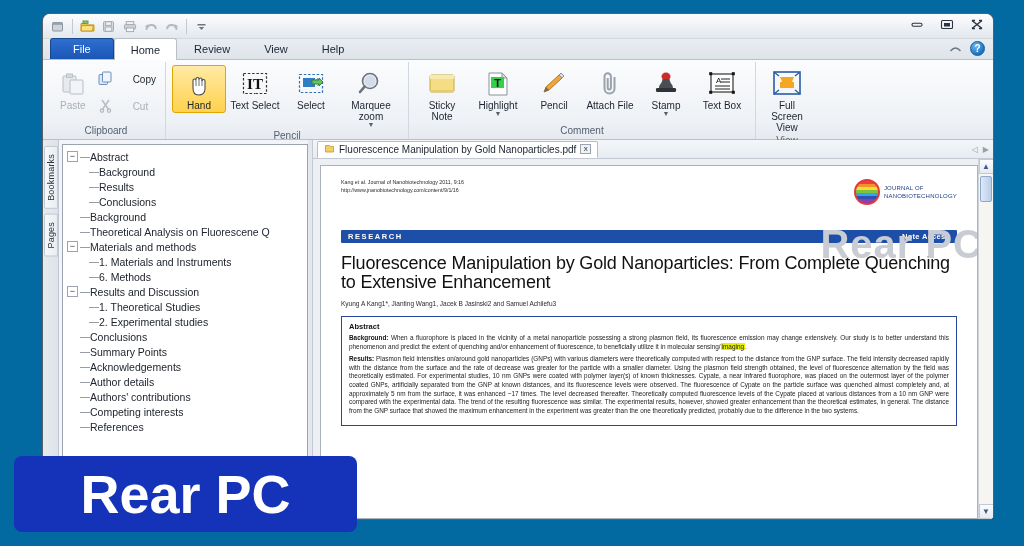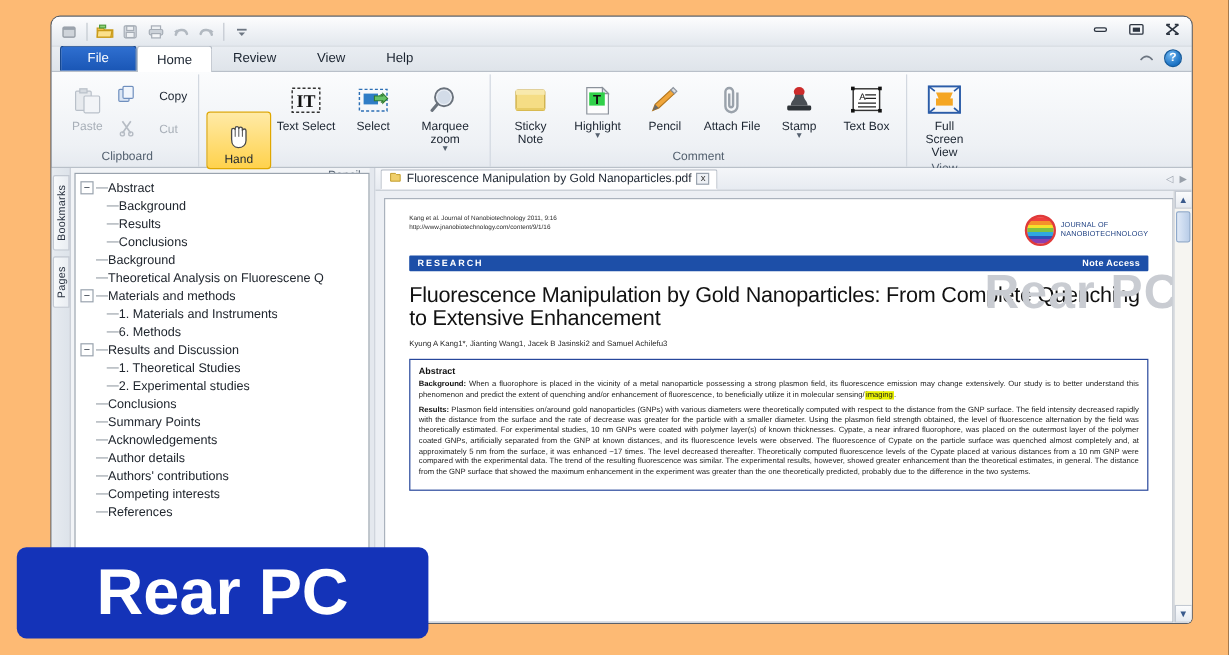--- a/index.html
+++ b/index.html
@@ -3,21 +3,21 @@
 <meta charset="utf-8">
 <style>
   * { box-sizing: border-box; }
   html, body {
     margin: 0; padding: 0;
     width: 1024px; height: 546px;
     background: #000;
     font-family: "Liberation Sans", sans-serif;
     overflow: hidden;
   }
-  #root { position: relative; width: 1024px; height: 546px; background:#fdba74; }
+  #root { position: relative; width: 1024px; height: 546px; background:#0369a1; }
 
   
   .window {
     position: absolute; left: 43px; top: 14px;
     width: 950px; height: 505px;
     background: #eef1f5;
     border-radius: 7px 7px 4px 4px;
     box-shadow: 0 0 0 1px #5a6069;
     overflow: hidden;
   }
@@ -93,21 +93,20 @@
   .rbtn {
     width: 54px; padding: 2px 1px 1px;
     display:flex; flex-direction:column; align-items:center;
     border:1px solid transparent; border-radius:3px;
     font-size:10px; color:#1b2430; line-height:11px; text-align:center;
   }
   .rbtn.wide { width: 62px; }
   .rbtn.sel {
     background: linear-gradient(to bottom,#ffeaa6,#ffd24d);
     border-color:#e0a700;
-    margin-top:28px;
   }
   .rbtn.disabled { color:#a8afb8; }
   .rbtn .glyph { height: 32px; display:flex;align-items:center;justify-content:center; }
   .rbtn .lbl { display:block; }
   .caret { font-size:7px; line-height:6px; color:#54606e; }
 
   
   .cb-small {
     display:flex; align-items:center; gap:20px;
     font-size:10px; color:#1b2430; padding:1px 3px;
@@ -204,21 +203,21 @@
   .logo-mark {
     width:26px;height:26px;border-radius:50%;
     background: linear-gradient(to bottom,
       #ef3e3e 0 14%, #f5912b 14% 28%, #f5e02b 28% 42%,
       #7fc242 42% 56%, #2fa8e0 56% 70%, #2f4fb8 70% 84%, #8a3fb0 84% 100%);
     border: 2px solid #e03a3a;
     position:relative;
   }
   .logo-txt { font-size:6px; color:#1c3e80; line-height:8px; letter-spacing:0.2px; }
   .res-bar {
-    margin-top:8px; height:13px; background:#1d4fa8;
+    margin-top:25px; height:13px; background:#1d4fa8;
     display:flex; align-items:center; justify-content:space-between;
     padding: 0 7px; border-radius:1px;
   }
   .res-bar .l { color:#fff; font-size:7.5px; font-weight:bold; letter-spacing:1.6px; }
   .res-bar .r { color:#fff; font-size:7.5px; font-weight:bold; letter-spacing:0.3px; }
   .pg-title {
     margin-top:11px; font-size:18px; line-height:19px; color:#111;
     letter-spacing:-0.2px;
   }
   .pg-authors { margin-top:8px; font-size:6.5px; color:#2a2a2a; }

